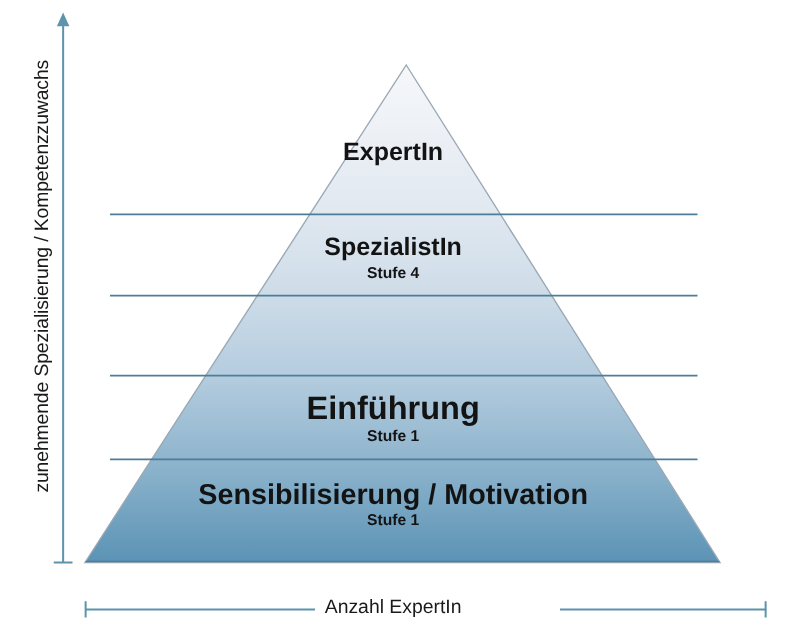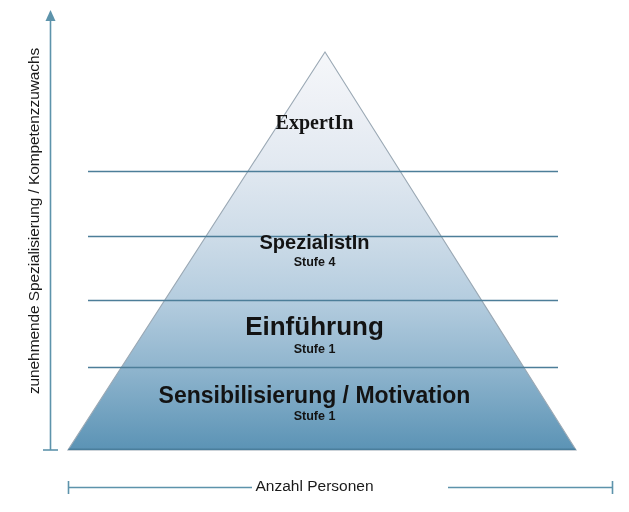--- a/index.html
+++ b/index.html
@@ -69,23 +69,23 @@
   }
   .level-stage {
     font-weight: bold;
     color: #131313;
     font-size: 12.5px;
     line-height: 1.2;
     margin-top: 2px;
   }
 
   #level5-text { top: 112px; }
-  #level5-text .level-title { font-size: 20px; font-family: Liberation Serif, serif; }
+  #level5-text .level-title { font-size: 20px; }
 
-  #level4-text { top: 188px; margin-top: 44px; }
+  #level4-text { top: 188px; }
   #level4-text .level-title { font-size: 20px; }
 
   #level3-text { top: 251px; }
   #level3-text .level-title { font-size: 20.5px; }
 
   #level2-text { top: 313px; }
   #level2-text .level-title { font-size: 26px; }
 
   #level1-text { top: 383px; }
   #level1-text .level-title { font-size: 23px; }
@@ -175,16 +175,16 @@
 
   <div id="x-axis-group">
     <svg width="629" height="46">
 
       <line x1="68" y1="21.5" x2="252" y2="21.5" stroke="#5d93ab" stroke-width="1.6"></line>
       <line x1="68.5" y1="15" x2="68.5" y2="28" stroke="#5d93ab" stroke-width="1.6"></line>
 
       <line x1="448" y1="21.5" x2="613" y2="21.5" stroke="#5d93ab" stroke-width="1.6"></line>
       <line x1="612.5" y1="15" x2="612.5" y2="28" stroke="#5d93ab" stroke-width="1.6"></line>
     </svg>
-    <div id="x-axis-label">Anzahl Personen</div>
+    <div id="x-axis-label">Anzahl ExpertIn</div>
   </div>
 
 </div>
 
 </body></html>

